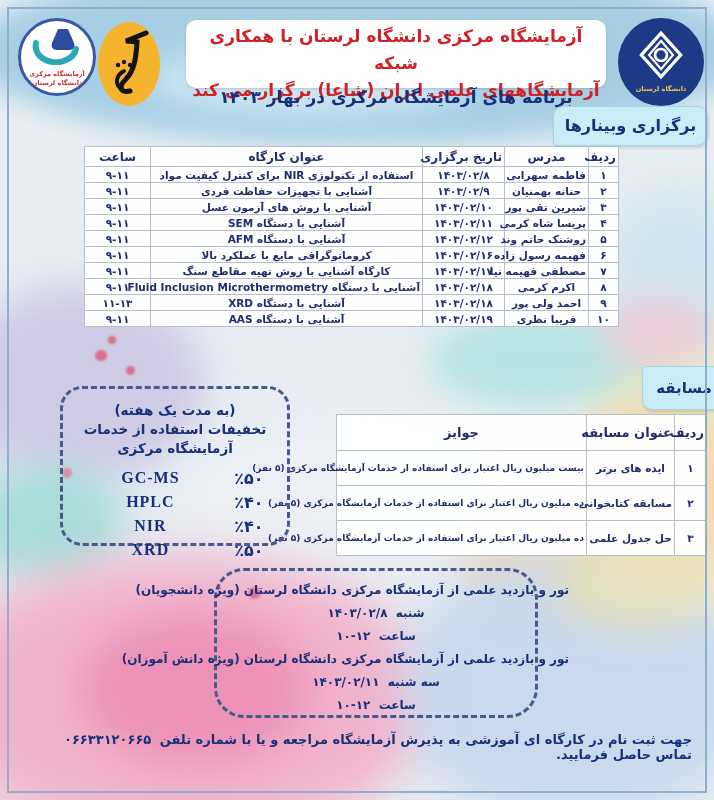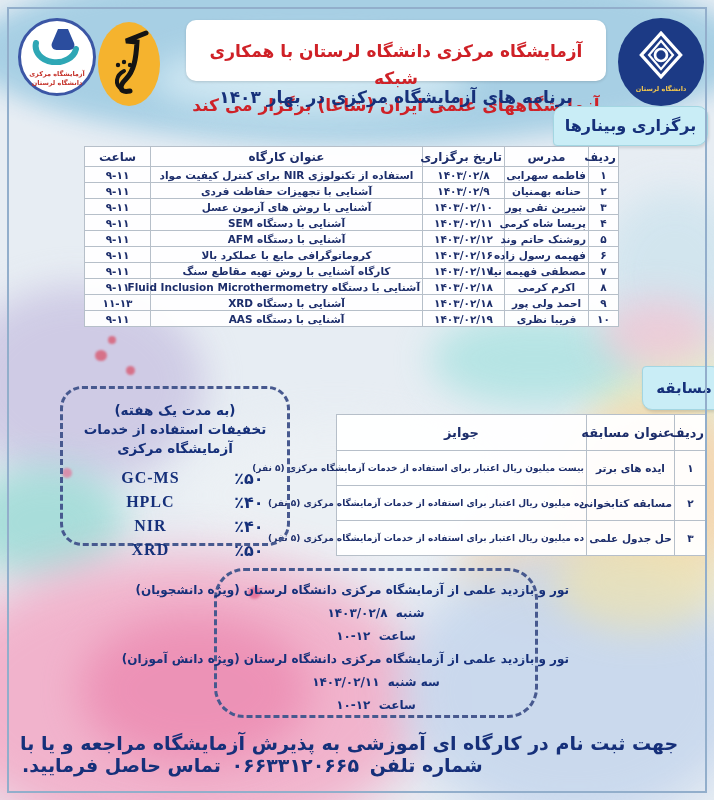--- a/index.html
+++ b/index.html
@@ -31,23 +31,23 @@
   .d3{left:108px;top:336px;width:8px;height:8px;}
   .d4{left:62px;top:468px;width:10px;height:10px;background:#e2799b;}
   .d5{left:248px;top:587px;width:13px;height:12px;background:#e2608b;}
   
   .frame{position:absolute;inset:7px;border:2px solid #92aecb;z-index:3;pointer-events:none;}
   .content{position:absolute;inset:0;z-index:2;}
   
   .uni-logo{position:absolute;left:618px;top:18px;width:86px;height:88px;border-radius:50%;
             background:#1c3a85;display:flex;flex-direction:column;align-items:center;justify-content:center;}
   .uni-logo .lbl{color:#f4c84d;font-size:6.5px;font-weight:bold;margin-top:2px;}
-  .hdr-box{position:absolute;left:186px;top:20px;width:420px;height:61px;background:#fff;
+  .hdr-box{position:absolute;left:186px;top:20px;width:420px;height:68px;background:#fff;
            border-radius:10px;text-align:center;color:#cf2127;font-weight:bold;font-size:17px;
-           line-height:27px;padding-top:18px;box-shadow:0 1px 3px rgba(0,0,0,.15);}
+           line-height:27px;padding-top:3px;box-shadow:0 1px 3px rgba(0,0,0,.15);}
   .subtitle{position:absolute;left:186px;top:87px;width:420px;text-align:center;color:#16307a;
             font-weight:bold;font-size:17px;}
   .shaa-logo{position:absolute;left:98px;top:22px;width:62px;height:84px;border-radius:50%;
              background:#f5b32e;display:flex;align-items:center;justify-content:center;}
   .lab-logo{position:absolute;left:18px;top:18px;width:78px;height:78px;border-radius:50%;
             background:#fff;border:3px solid #3b56a5;text-align:center;}
   .lab-logo .txt{color:#c5342c;font-size:6.5px;font-weight:bold;line-height:8px;margin-top:1px;}
   
   .banner{position:absolute;background:#c9edf6;border:1px solid #a3d6e2;color:#16307a;
           font-weight:bold;text-align:center;border-radius:10px 10px 12px 4px;
@@ -77,22 +77,22 @@
   .disc-row .svc{font-family:"Liberation Serif","DejaVu Serif",serif;font-size:16px;
                  font-weight:bold;letter-spacing:1px;}
   
   .tours{position:absolute;left:214px;top:568px;width:324px;height:150px;border:3px dashed #47598f;
          border-radius:30px;color:#16307a;text-align:center;font-weight:bold;font-size:12px;
          padding-top:8px;}
   .tour-line{line-height:23px;}
   .tour-line.title{white-space:nowrap;margin:0 -34px;}
   .tour-line span{margin:0 2px;}
   
-  .footer1{position:absolute;left:20px;top:732px;width:674px;text-align:left;color:#16307a;
-           font-weight:bold;font-size:19px;}
+  .footer1{position:absolute;left:20px;top:732px;width:674px;text-align:right;color:#16307a;
+           font-weight:bold;font-size:13px;}
   .footer1 span{margin:0 2px;}
   .footer2{position:absolute;left:20px;top:761px;width:674px;text-align:center;color:#16307a;
            font-weight:bold;font-size:13.5px;}
 </style>
 </head>
 <body>
 
 <div id="poster">
 
   <div class="bg">

